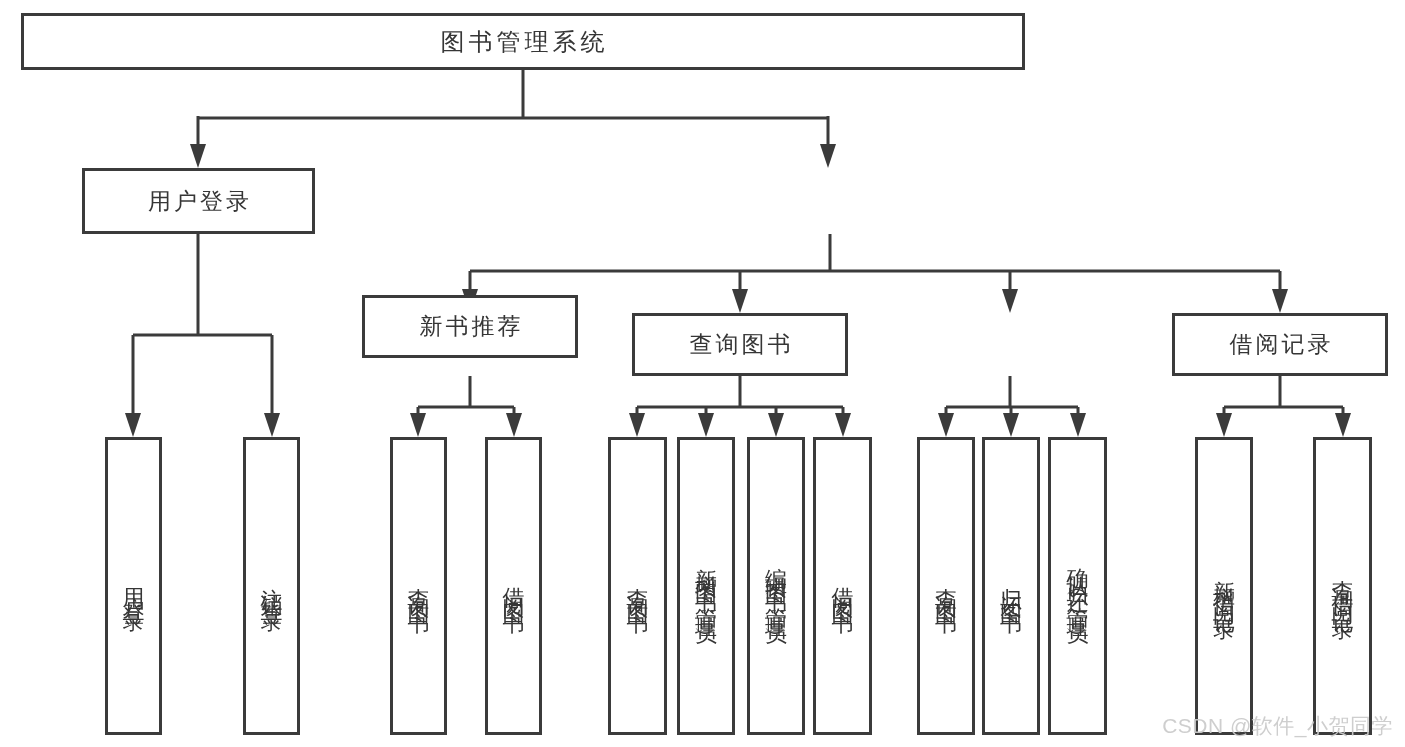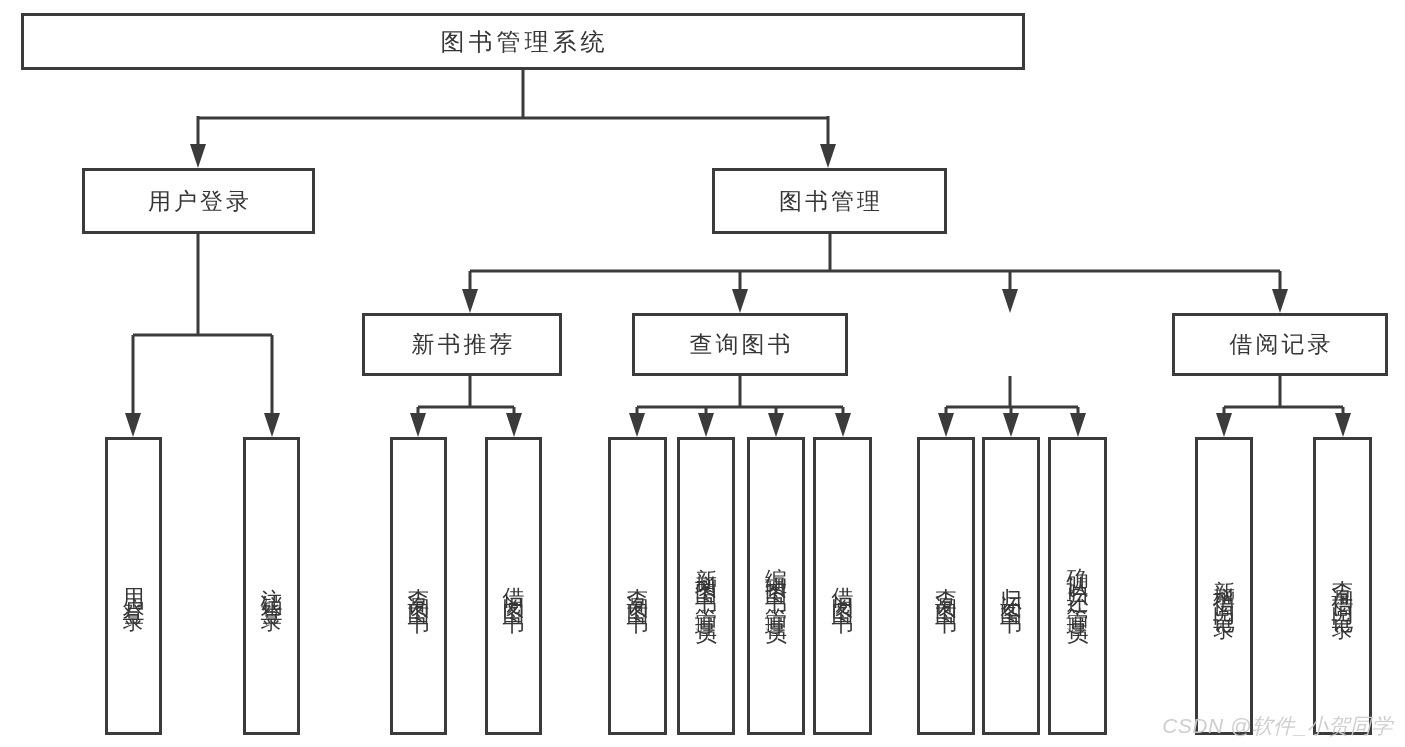--- a/index.html
+++ b/index.html
@@ -43,21 +43,20 @@
   .watermark{
     position:absolute;
     right:12px;
     bottom:7px;
     font-size:21px;
     letter-spacing:0.5px;
     color:var(--watermark);
     opacity:0.95;
     z-index:10;
     pointer-events:none;
-    font-style:italic;
   }
 </style>
 </head>
 <body>
 
 <div class="canvas">
 
   <svg class="connectors" width="1405" height="747" aria-hidden="true">
     <g class="edge">
       <path d="M523,70 V118 M198,118 H828 M198,116 V150 M828,116 V150"></path>
@@ -97,23 +96,22 @@
     <g class="edge">
       <path d="M1280,376 V407 M1224,407 H1343 M1224,407 V418 M1343,407 V418"></path>
       <polygon points="1216,413 1232,413 1224,437"></polygon>
       <polygon points="1335,413 1351,413 1343,437"></polygon>
     </g>
   </svg>
 
   <div class="node h title" style="left:21px;top:13px;width:1004px;height:57px">图书管理系统</div>
 
   <div class="node h" style="left:82px;top:168px;width:233px;height:66px">用户登录</div>
-  <div class="node h" style="left:712px;top:168px;width:235px;height:66px">图书管理</div>
 
-  <div class="node h" style="left:362px;top:313px;width:200px;height:63px">新书推荐</div>
+  <div class="node h" style="left:362px;top:295px;width:216px;height:63px">新书推荐</div>
   <div class="node h" style="left:632px;top:313px;width:216px;height:63px">查询图书</div>
   <div class="node h" style="left:1172px;top:313px;width:216px;height:63px">借阅记录</div>
 
   <div class="node v" style="left:105px;top:437px;width:57px;height:298px">用户登录</div>
   <div class="node v" style="left:243px;top:437px;width:57px;height:298px">注销登录</div>
 
   <div class="node v" style="left:390px;top:437px;width:57px;height:298px">查询图书</div>
   <div class="node v" style="left:485px;top:437px;width:57px;height:298px">借阅图书</div>
 
   <div class="node v" style="left:608px;top:437px;width:59px;height:298px">查询图书</div>

